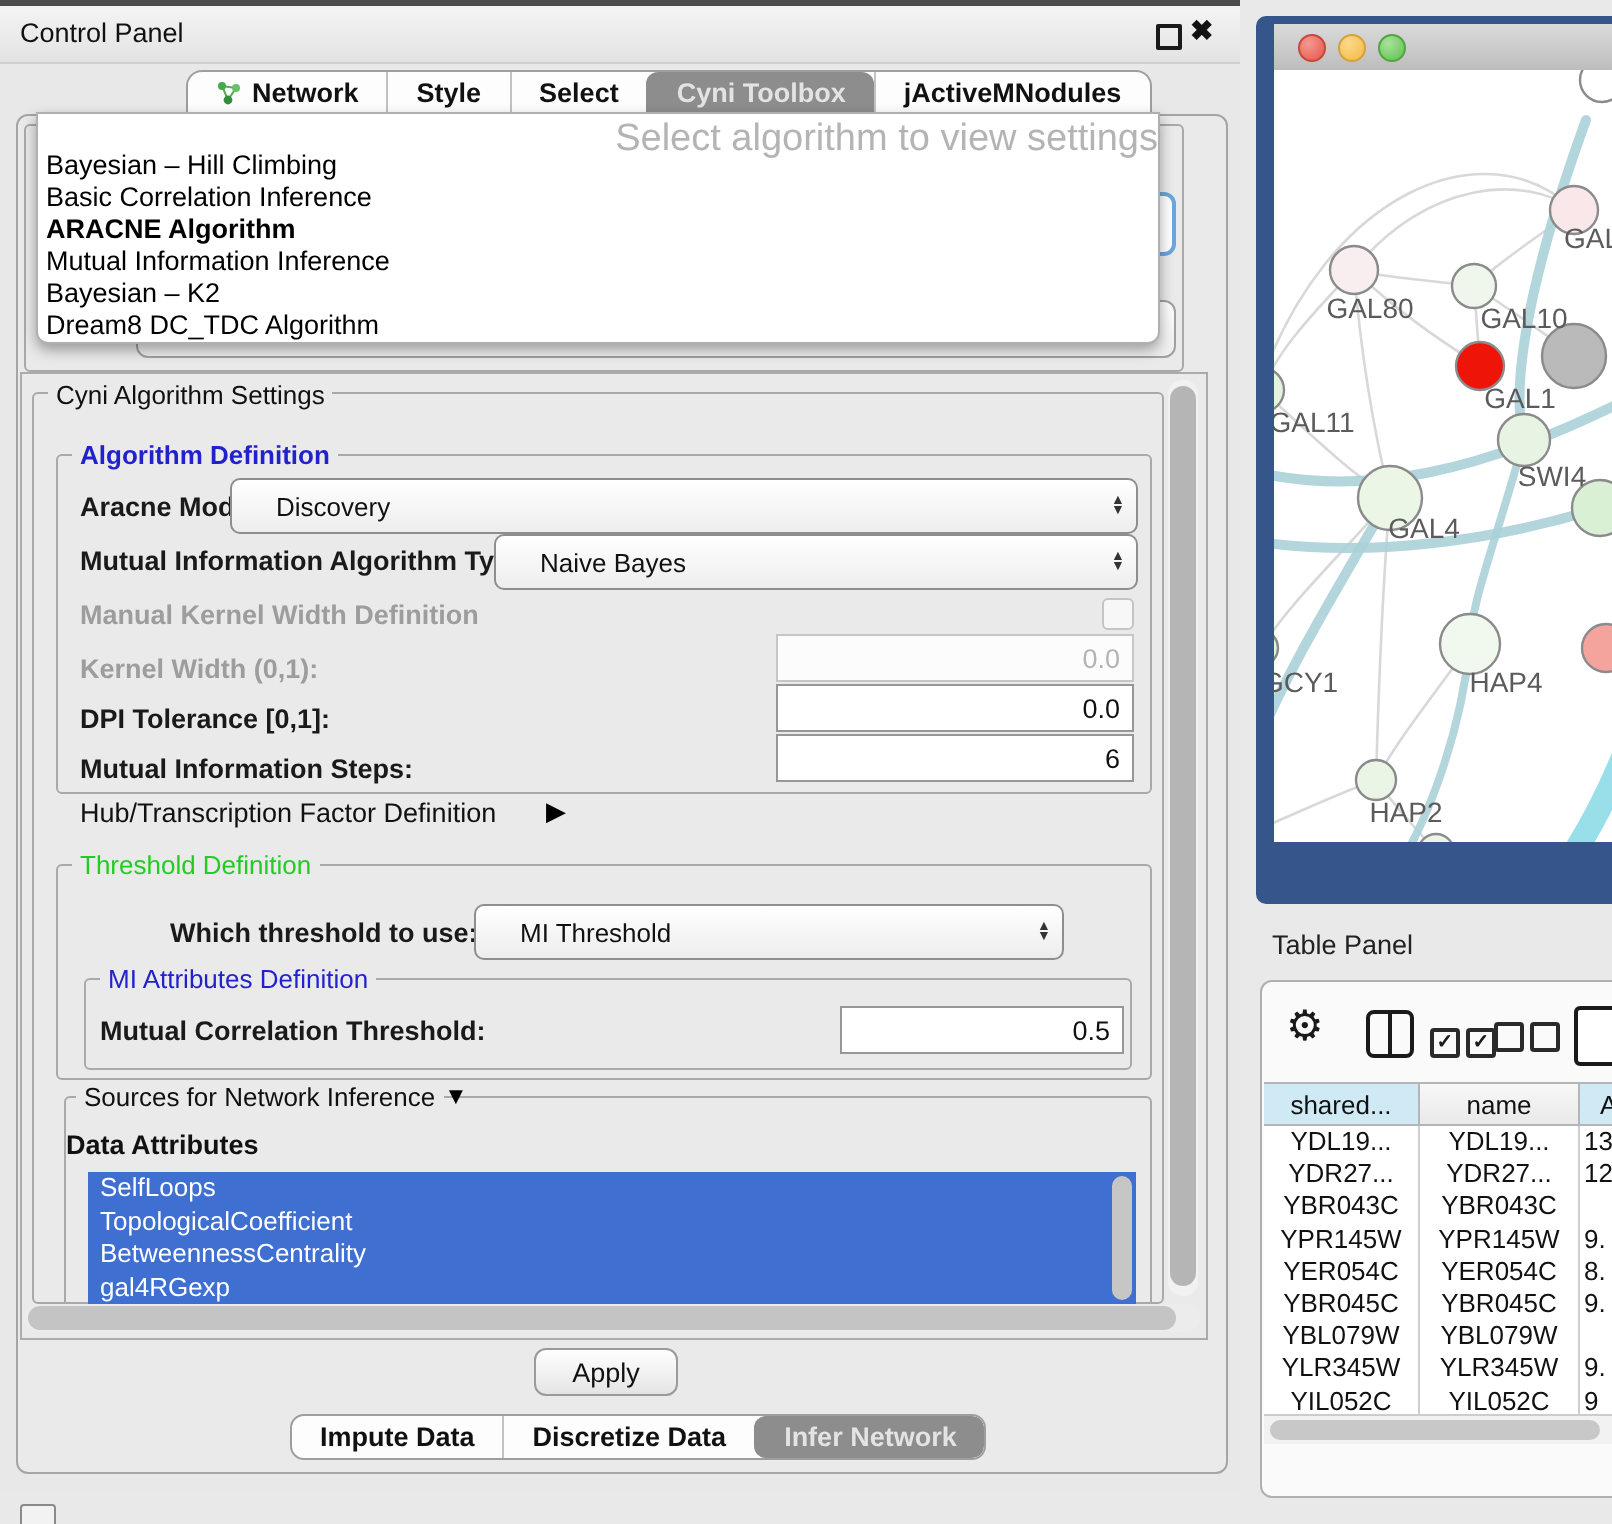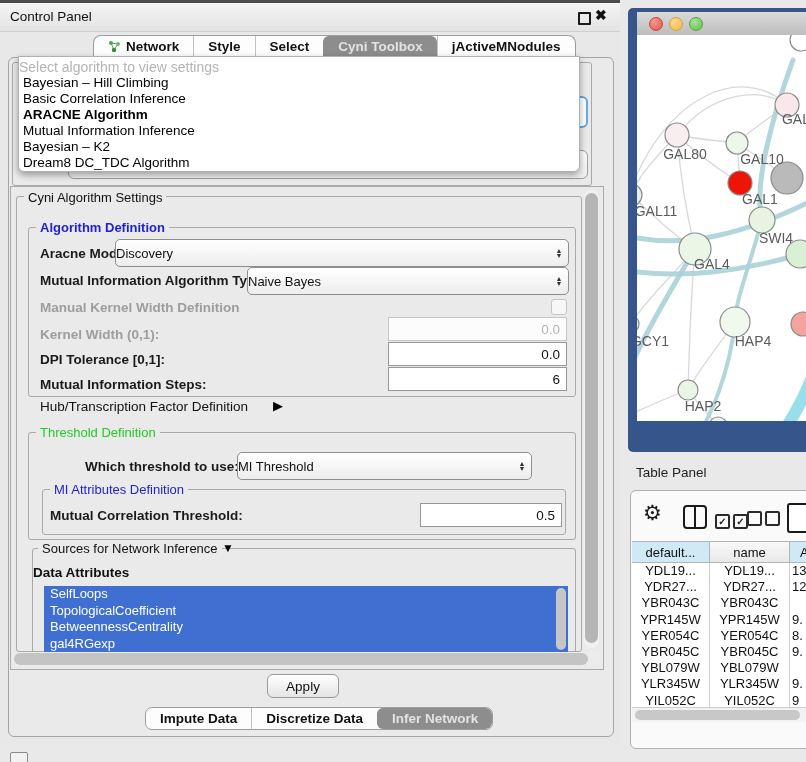--- a/index.html
+++ b/index.html
@@ -4,21 +4,21 @@
 <style>
   html,body{margin:0;padding:0;}
   body{width:806px;height:762px;position:relative;overflow:hidden;background:#e9e9e9;
        font-family:"Liberation Sans",sans-serif;-webkit-font-smoothing:antialiased;}
   .abs{position:absolute;}
   .bold{font-weight:bold;}
   .groupbox{position:absolute;border:1px solid #a9a9a9;border-radius:3px;}
   .grouplabel{position:absolute;background:#eaeaea;padding:0 4px;font-size:13px;white-space:nowrap;text-align:center;}
   .combo{position:absolute;background:linear-gradient(#ffffff,#ededed);border:1px solid #8e8e8e;
          border-radius:5px;display:flex;align-items:center;font-size:13px;color:#111;}
-  .combo .val{padding-left:0;flex:1;white-space:nowrap;overflow:hidden;}
+  .combo .val{padding-left:22px;flex:1;white-space:nowrap;overflow:hidden;}
   .combo .arrows{width:18px;display:flex;flex-direction:column;align-items:center;justify-content:center;
          font-size:7px;line-height:5px;color:#333;}
   .field{position:absolute;background:#fff;border:1px solid #979797;font-size:13.5px;color:#111;
          display:flex;align-items:center;justify-content:flex-end;padding-right:6px;box-sizing:border-box;}
   .field.disabled{border-color:#c6c6c6;color:#b3b3b3;background:#fcfcfc;}
   .flabel{position:absolute;font-size:13.5px;font-weight:bold;color:#1a1a1a;white-space:nowrap;}
   .flabel.disabled{color:#9d9d9d;}
   .tabstrip{position:absolute;display:flex;background:#fdfdfd;border:1px solid #9e9e9e;font-size:13.5px;}
   .tab{padding:3px 14px 4px 14px;font-weight:bold;color:#111;display:flex;align-items:center;gap:5px;
        border-left:1px solid #c2c2c2;white-space:nowrap;}
@@ -176,21 +176,21 @@
         <span>Discretize Data</span>
       </div>
       <div class="tab selected" style="border-radius: 6px;">
         <span>Infer Network</span>
       </div>
     </div>
 </div>
 
 <div class="abs" style="left:18px;top:56px;width:560px;height:114px;background:#fff;border:1px solid #b0b0b0;
             border-radius:0 0 6px 6px;box-shadow:0 3px 7px rgba(0,0,0,.35);z-index:50;">
-  <div style="text-align:left;font-size:14px;color:#b4b4b4;padding-top:2px;height:16px;">Select algorithm to view settings</div>
+  <div style="text-align:right;font-size:19px;color:#b4b4b4;padding-top:2px;height:16px;">Select algorithm to view settings</div>
   <div id="algo-list">
       <div class="popupitem">Bayesian – Hill Climbing</div>
       <div class="popupitem">Basic Correlation Inference</div>
       <div class="popupitem bold">ARACNE Algorithm</div>
       <div class="popupitem">Mutual Information Inference</div>
       <div class="popupitem">Bayesian – K2</div>
       <div class="popupitem">Dream8 DC_TDC Algorithm</div>
     </div>
 </div>
 
@@ -264,21 +264,21 @@
   </span>
   <span style="position:absolute;left:84px;top:20px;">
     <span class="chk">✓</span><span class="chk" style="margin-left:3px;">✓</span>
   </span>
   <span style="position:absolute;left:116px;top:20px;">
     <span class="chk"></span><span class="chk" style="margin-left:3px;"></span>
   </span>
   <span style="position:absolute;left:156px;top:12px;width:20px;height:26px;border:2px solid #1a1a1a;border-radius:3px;background:#fff;"></span>
 
   <div class="abs" id="tbl-head" style="left:1px;top:50px;width:179px;height:22px;display:flex;">
-      <div class="hcell" style="width: 78px; flex: 0 0 78px; background: rgb(207, 233, 245);">default...</div>
+      <div class="hcell" style="width: 78px; flex: 0 0 78px; background: rgb(207, 233, 245);">shared...</div>
       <div class="hcell" style="width: 80px; flex: 0 0 80px; background: linear-gradient(rgb(248, 248, 248), rgb(233, 233, 233));">name</div>
       <div class="hcell" style="width: 60px; flex: 0 0 60px; background: rgb(207, 233, 245); justify-content: flex-start; padding-left: 10px;">A</div>
     </div>
 
   <div class="abs" id="tbl-rows" style="left:1px;top:72px;width:179px;height:144px;overflow:hidden;background:#fff;">
       <div style="display: flex; height: 16.2px; line-height: 16px;">
         <div class="tcell" style="width: 78px; flex: 0 0 78px;">YDL19...</div>
         <div class="tcell" style="width: 80px; flex: 0 0 80px;">YDL19...</div>
         <div class="tcell" style="width: 60px; flex: 0 0 60px; text-align: left; padding-left: 2px;">13</div>
       </div>

